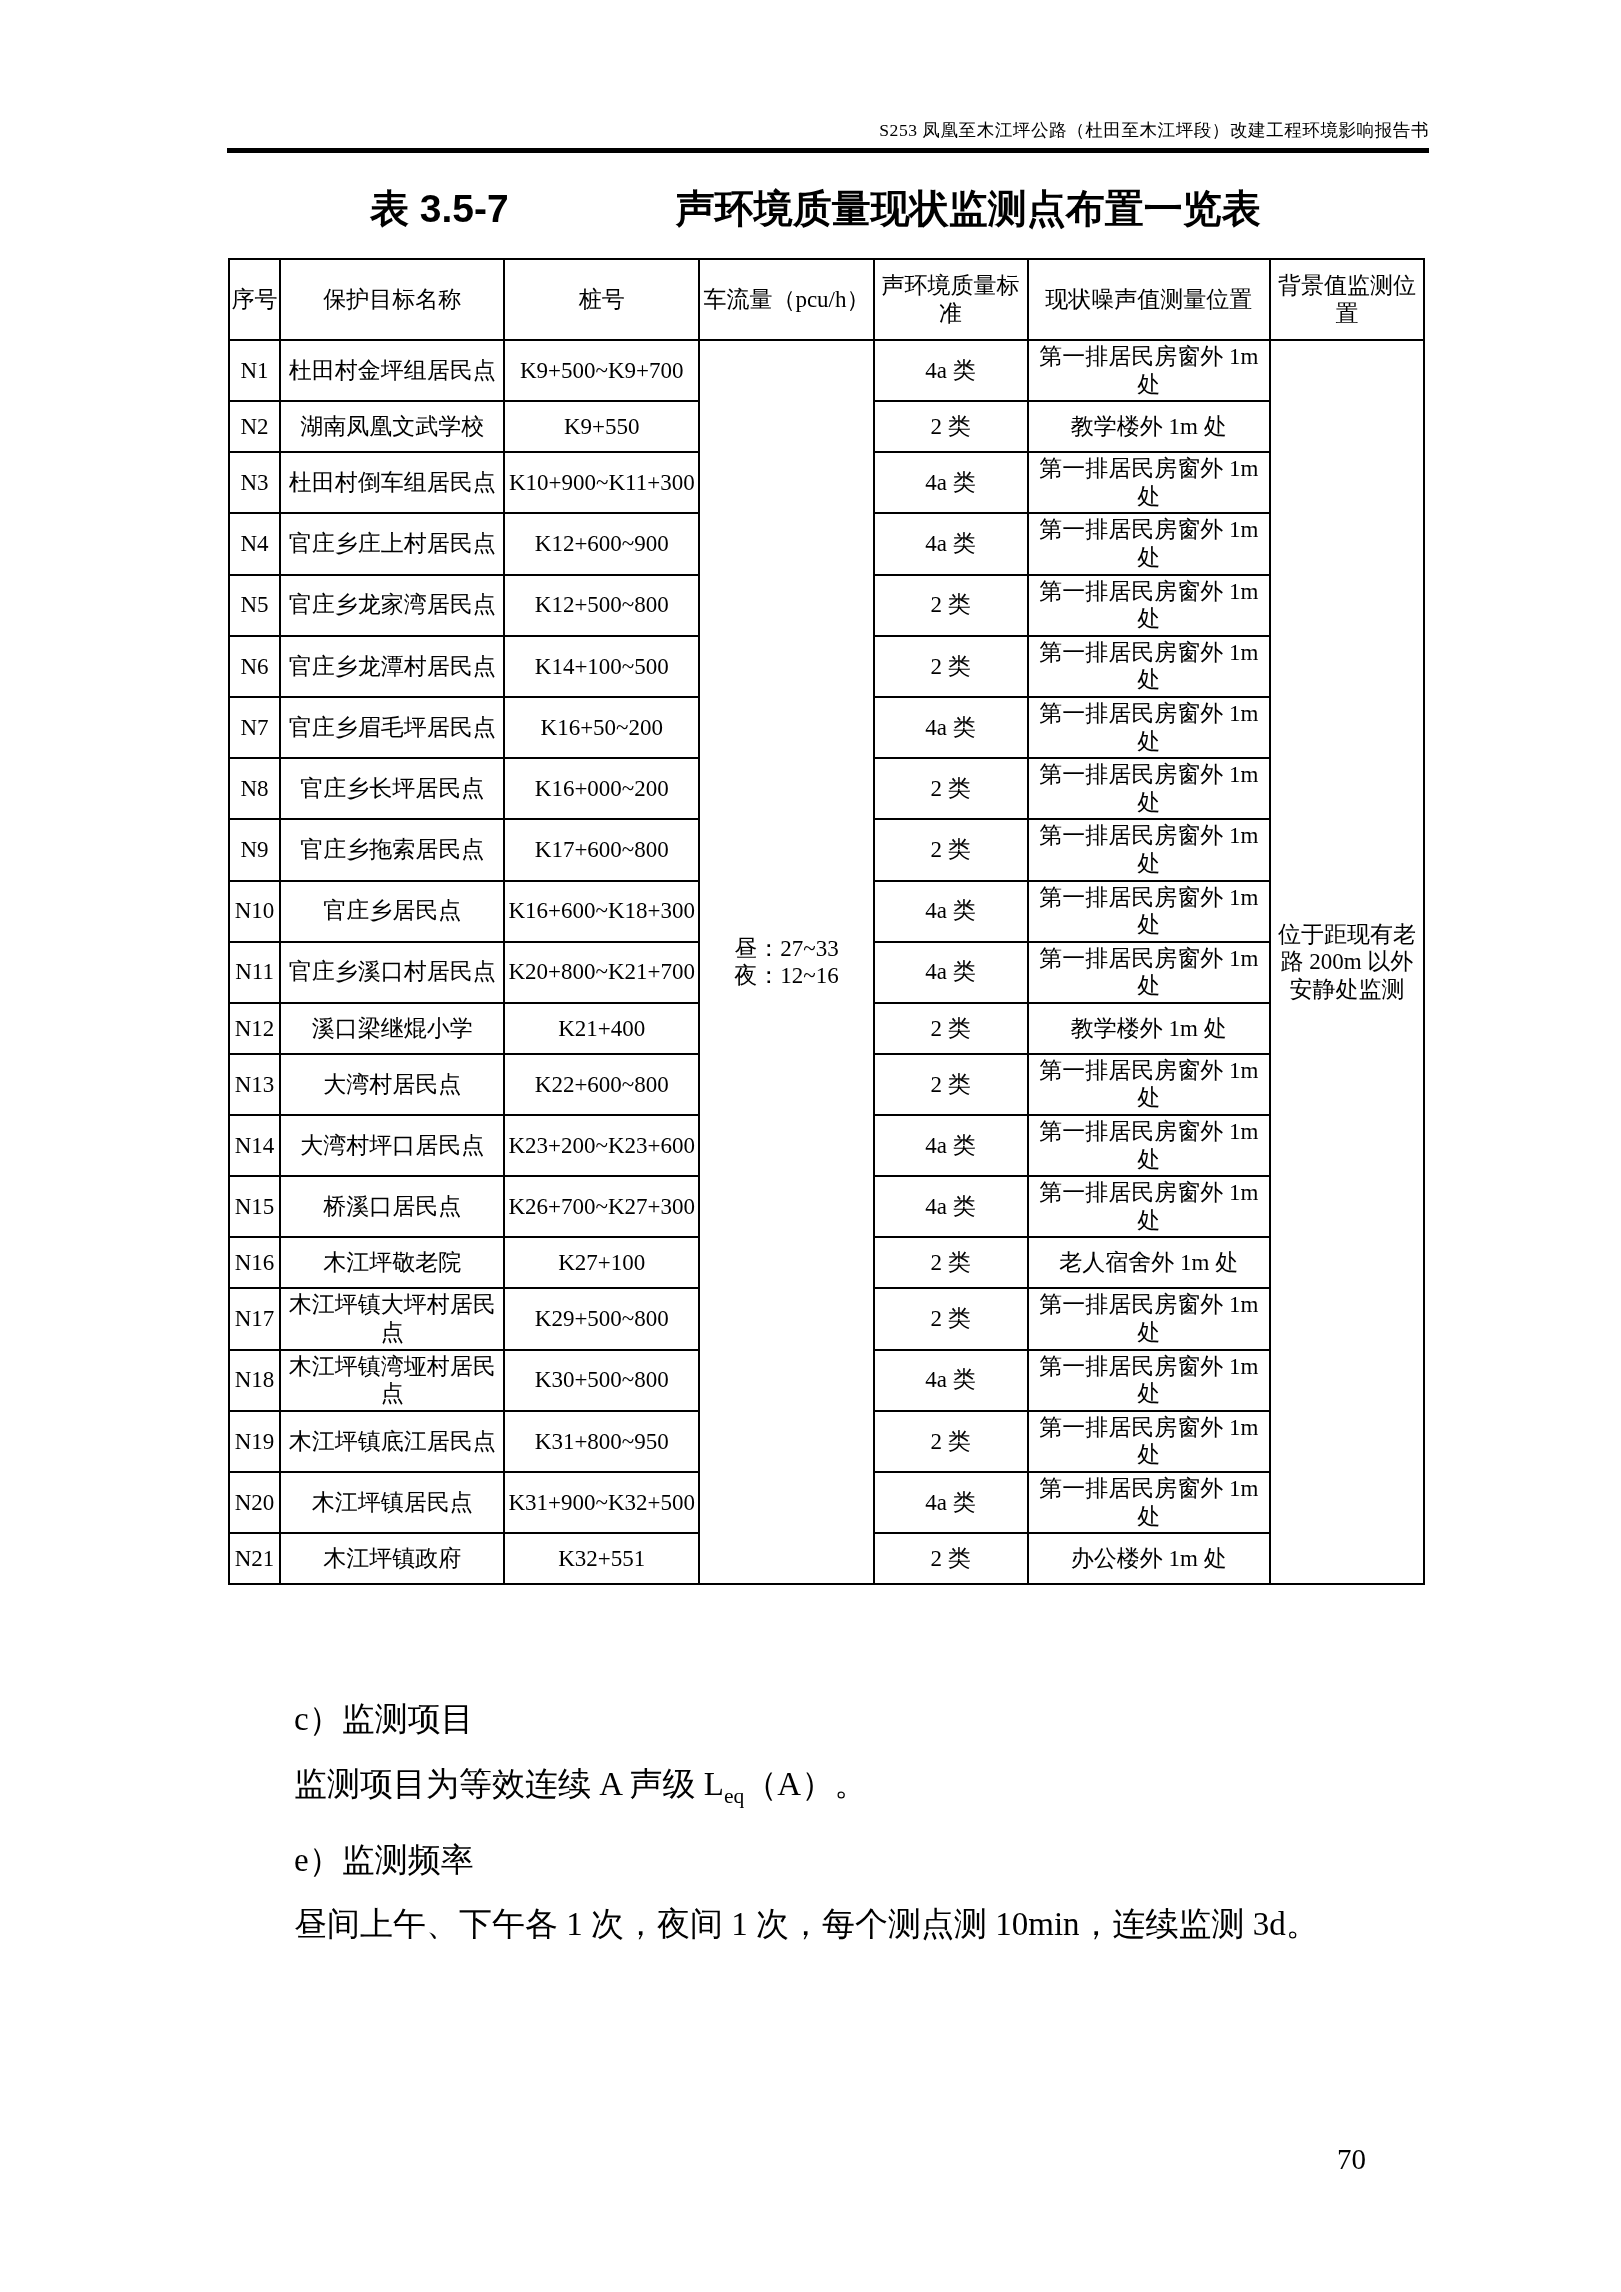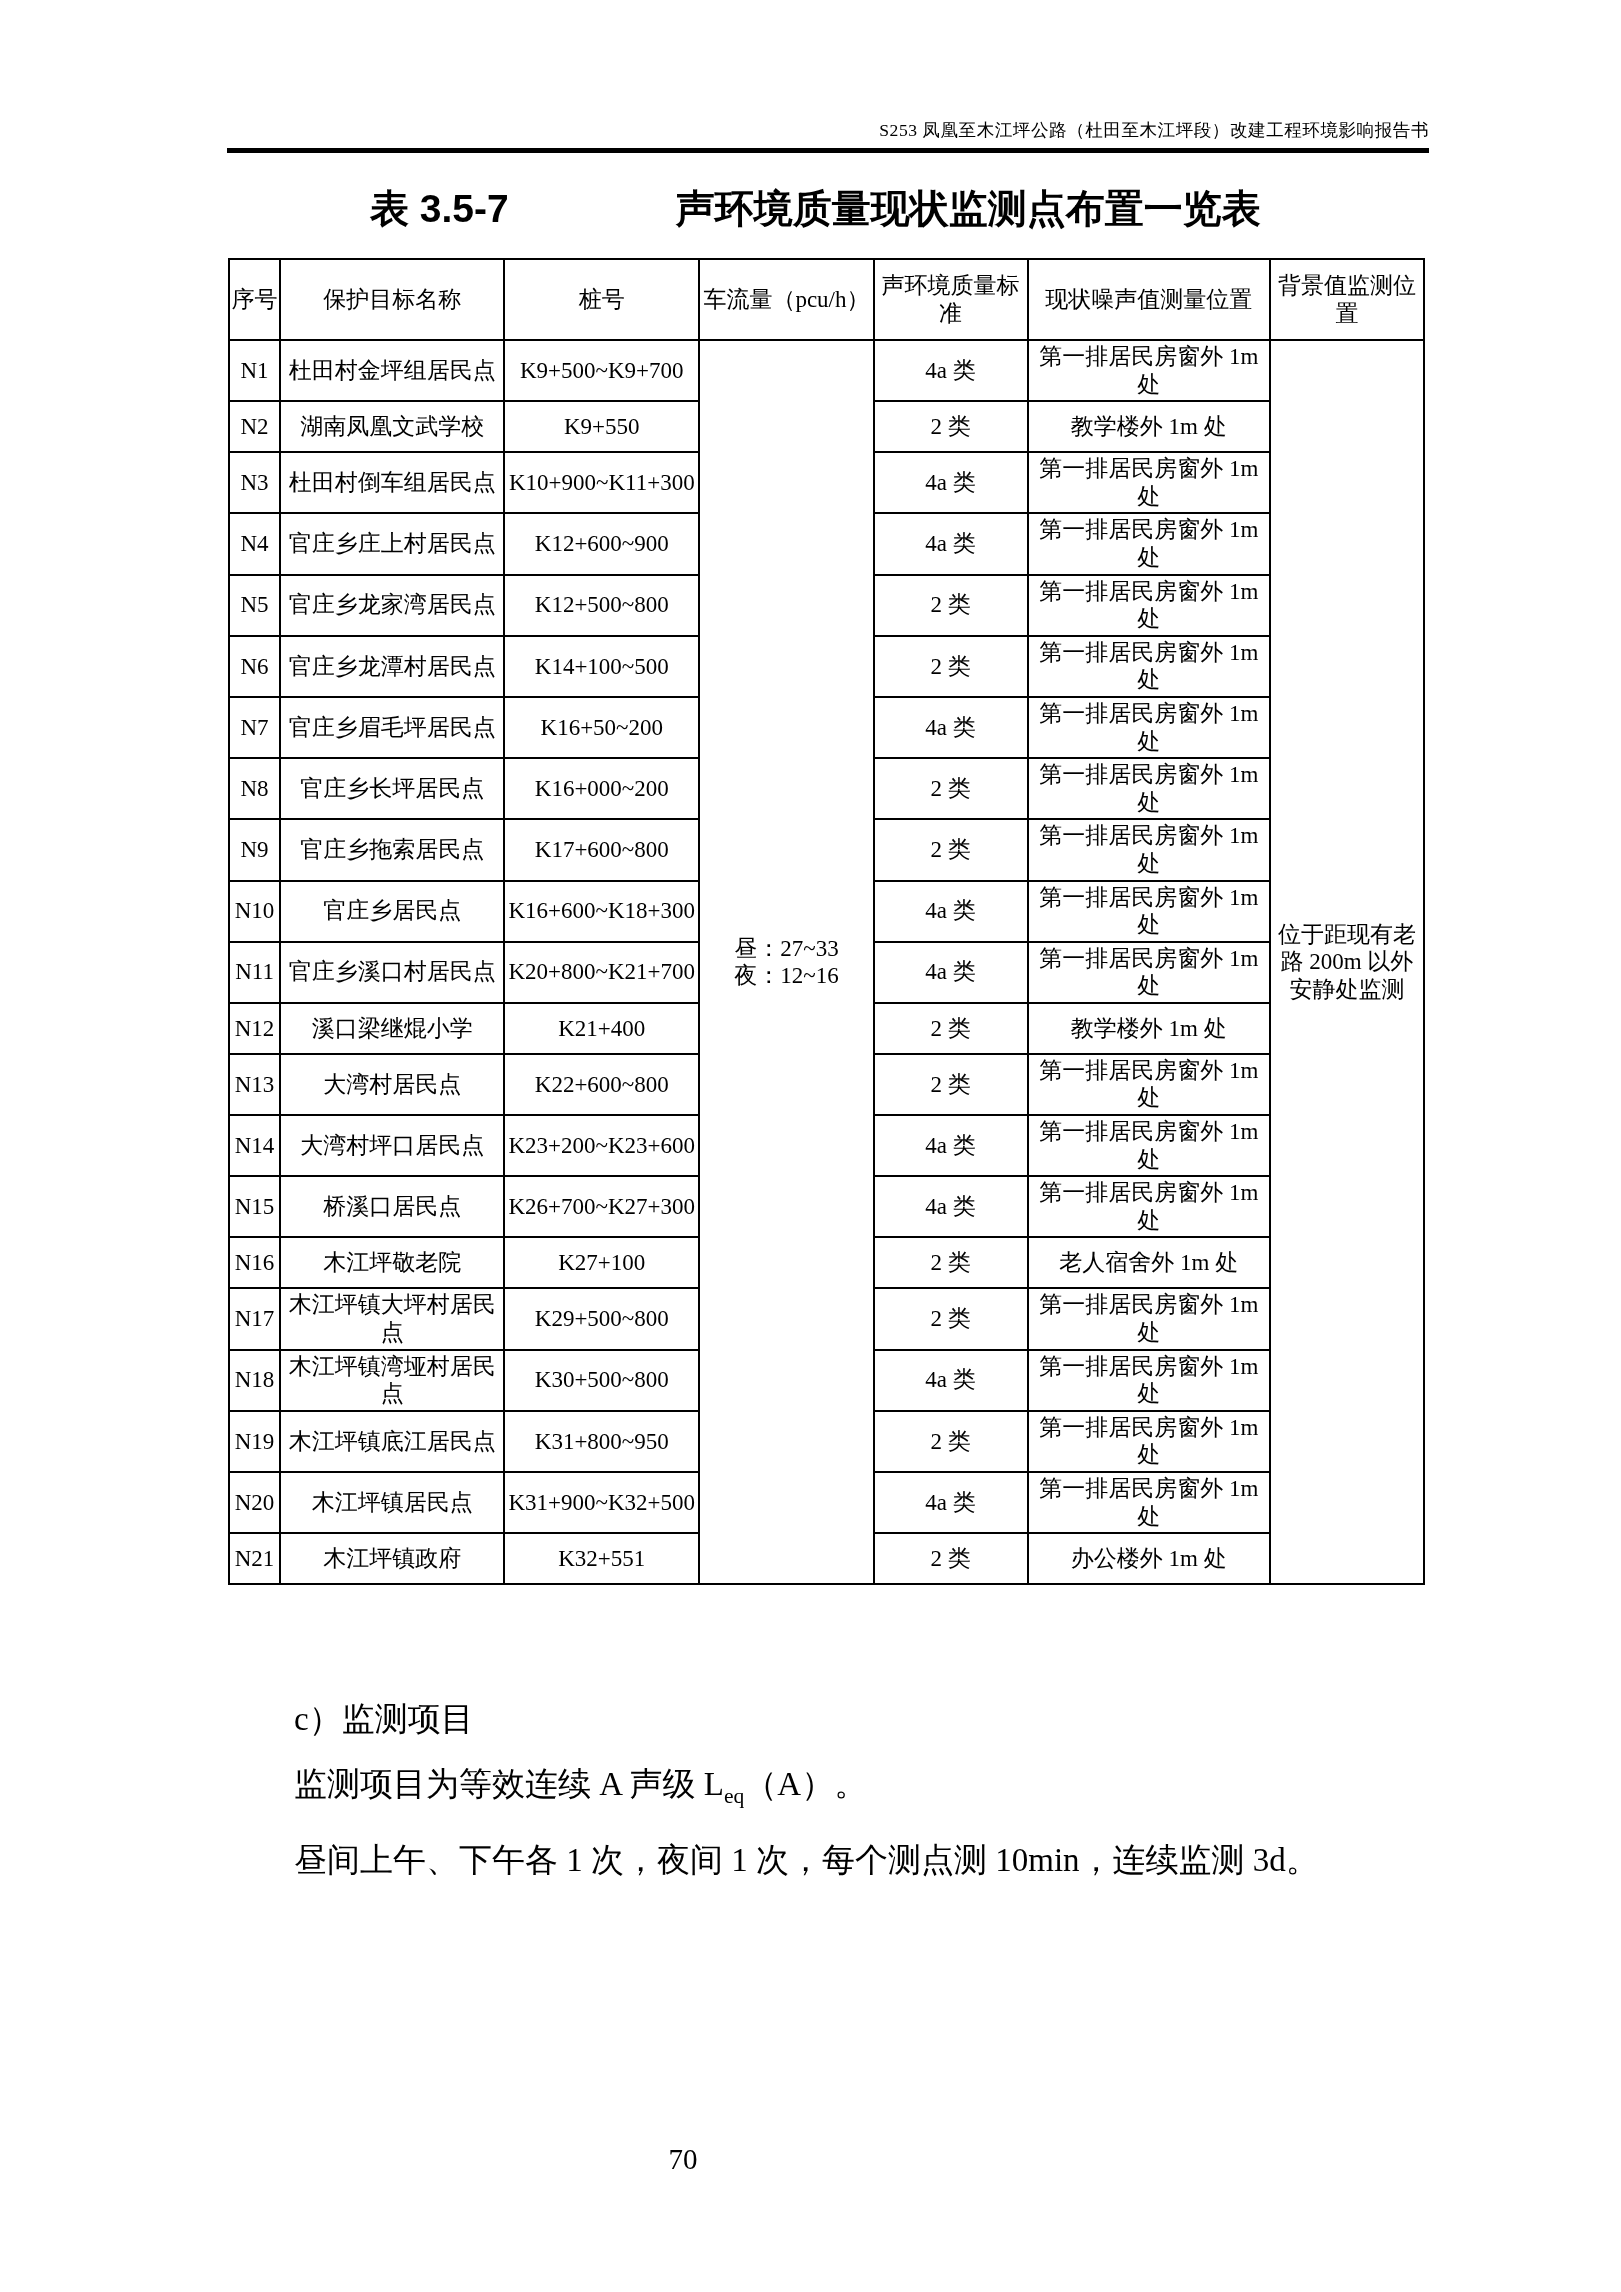--- a/index.html
+++ b/index.html
@@ -45,21 +45,21 @@
   .traffic-inner { display: inline-block; text-align: left; }
   .body-text {
     position: absolute; top: 1700px; left: 227px; width: 1206px;
     font-size: 33px;
   }
   .body-text p { margin: 0 0 25.5px 0; line-height: 39px; }
   .body-text p.indent { padding-left: 67px; }
   .body-text sub { font-size: 21.6px; }
   .page-number {
     position: absolute; top: 2143px; left: 0; width: 1366px;
-    text-align: center; font-size: 29px;
+    text-align: right; font-size: 29px;
   }
 </style>
 </head>
 <body>
 
 <div class="doc-header">S253 凤凰至木江坪公路（杜田至木江坪段）改建工程环境影响报告书</div>
 <div class="header-rule"></div>
 
 <div class="caption">
   <span>表 3.5-7</span>
@@ -238,17 +238,18 @@
         <td>K32+551</td>
         <td>2 类</td>
         <td>办公楼外 1m 处</td>
       </tr>
     </tbody>
 </table>
 
 <div class="body-text">
   <p class="indent">c）监测项目</p>
   <p class="indent"><span>监测项目为等效连续 A 声级 L</span><sub>eq</sub><span>（A）。</span></p>
+  <p class="indent">e）监测频率</p>
   <p class="indent">昼间上午、下午各 1 次，夜间 1 次，每个测点测 10min，连续监测 3d。</p>
 </div>
 
 <div class="page-number">70</div>
 
 
 </body></html>

